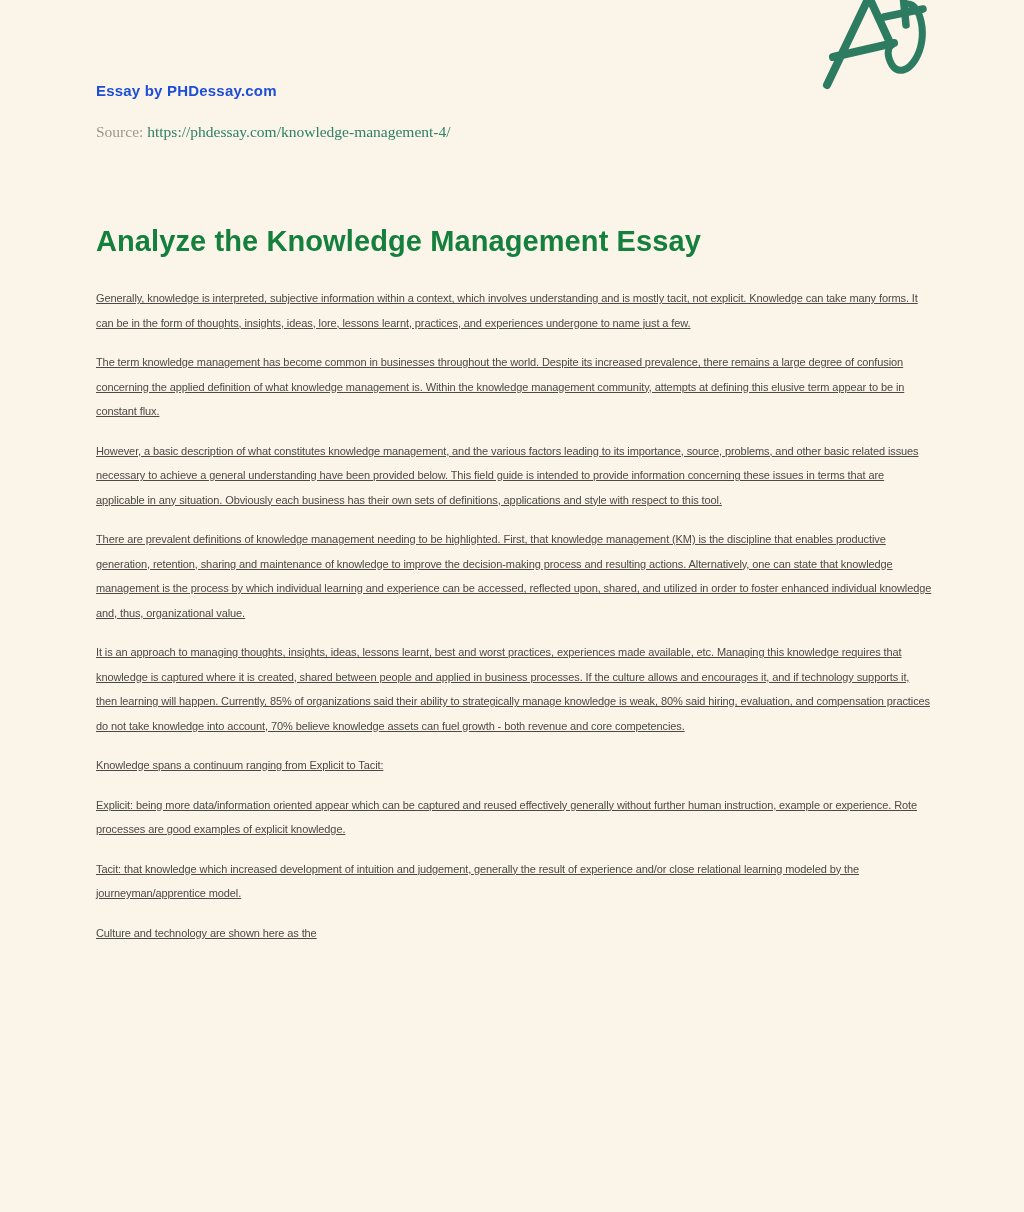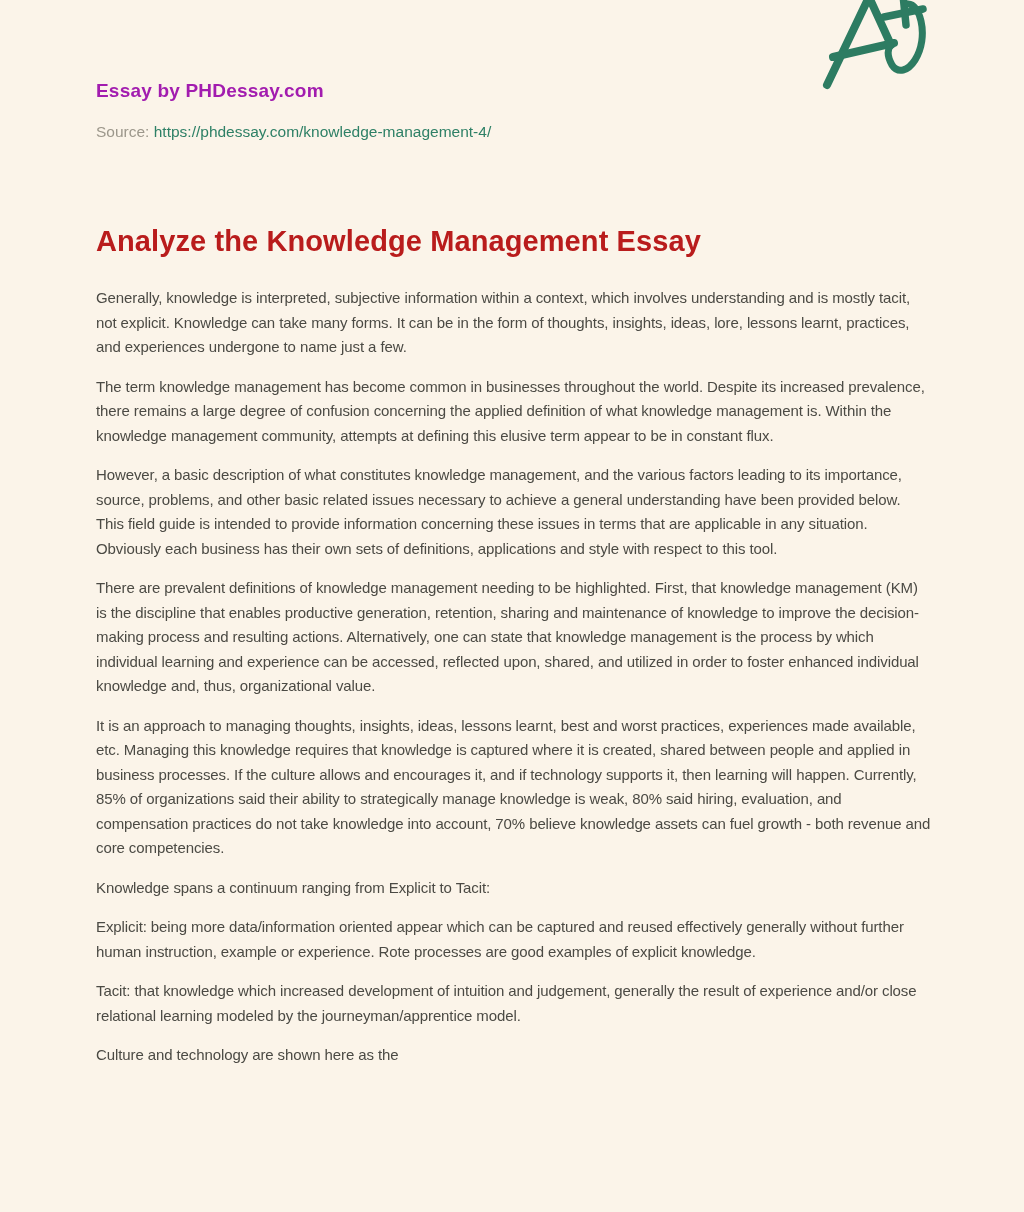--- a/index.html
+++ b/index.html
@@ -16,60 +16,62 @@
     overflow: hidden;
   }
   .content {
     position: absolute;
     left: 96px;
     top: 0;
     width: 836px;
   }
   .site-title {
     margin-top: 76px;
-    font-size: 19px;
+    font-size: 15px;
     line-height: 30px;
     font-weight: 600;
-    color: #a21caf;
+    color: #1d4ed8;
     letter-spacing: 0.2px;
   }
   .source-line {
     margin-top: 16px;
     font-size: 15.5px;
     line-height: 20px;
     color: #9c978b;
+    font-family: Liberation Serif, serif;
   }
   .source-line a {
     color: #2e8066;
     text-decoration: none;
   }
   .logo {
     position: absolute;
     left: 722px;
     top: -14px;
     width: 112px;
     height: 108px;
   }
   .article-title {
     margin-top: 82px;
     font-size: 29px;
     line-height: 34px;
     font-weight: 600;
-    color: #b91c1c;
+    color: #15803d;
     letter-spacing: 0.1px;
   }
   .paragraphs {
     margin-top: 28px;
   }
   .paragraphs p {
-    font-size: 15px;
+    font-size: 11px;
     line-height: 24.5px;
     letter-spacing: -0.1px;
     color: #4b4a44;
     margin: 0 0 15px 0;
+    text-decoration: underline;
   }
 </style>
 </head>
 <body>
 
 <div class="page">
   <div class="content">
 
     <div class="site-title">Essay by PHDessay.com</div>
 

